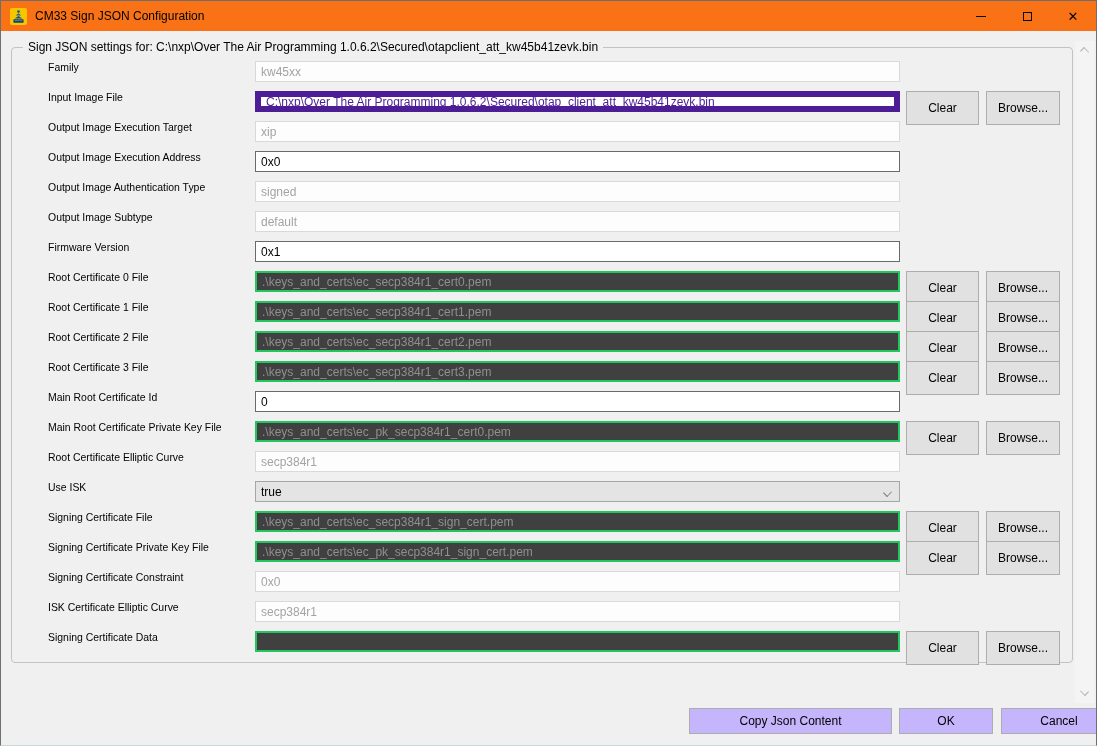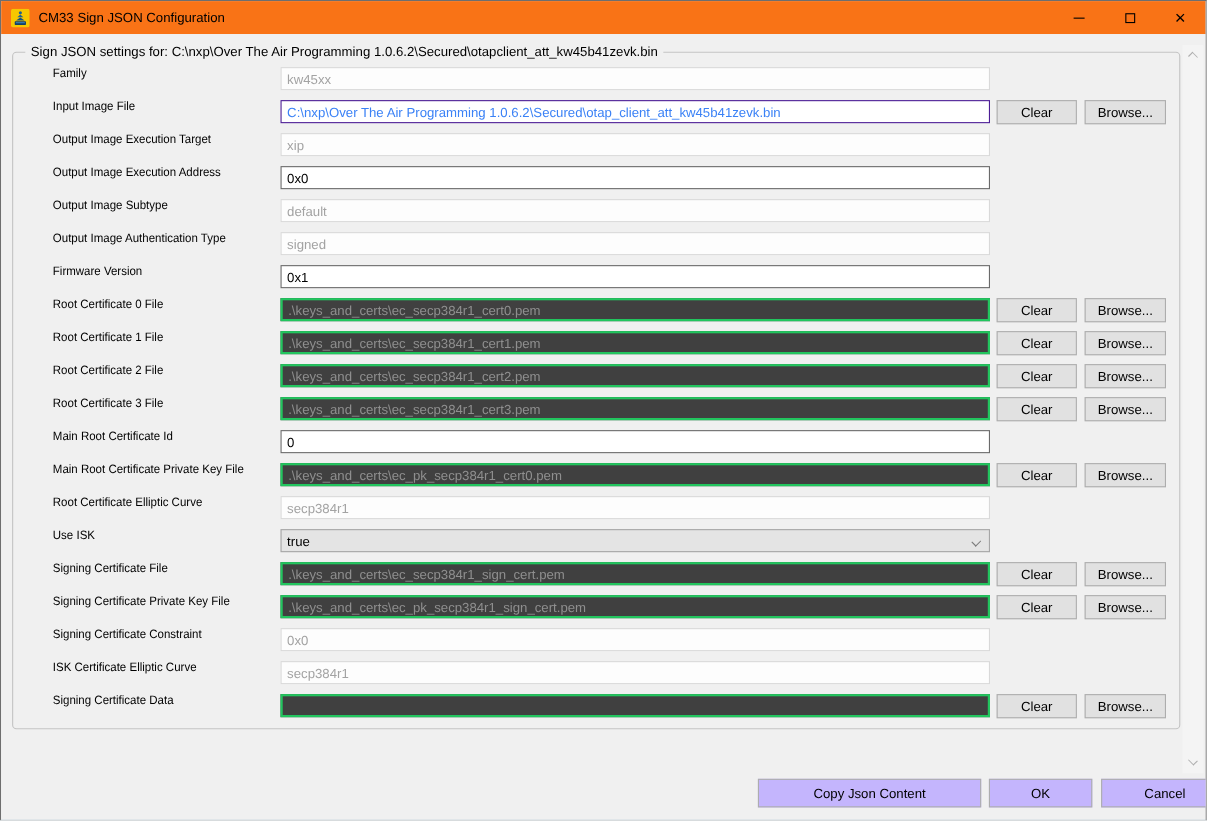--- a/index.html
+++ b/index.html
@@ -42,31 +42,31 @@
     font-size:11px; color:#000; white-space:nowrap;
     transform:scaleX(0.95); transform-origin:left center;
   }
   .field-wrap { width:645px; flex:0 0 auto; position:relative; }
   .field-wrap input {
     width:100%; height:21px; font-family:"Liberation Sans", sans-serif;
     font-size:12px; padding:0 5px; outline:none;
   }
   .row.readonly input    { border:1px solid #d9d9d9; background:#fdfdfd; color:#a3a3a3; }
   .row.path input        { border:2px solid #22c55e; background:#404040; color:#8f8f8f; }
-  .row.path-strong input { border:1px solid #4c1d95; background:#ffffff; color:#3b82f6; }
+  .row.path-strong input { border:6px solid #4c1d95; background:#ffffff; color:#4c1d95; }
   .row.edited input      { border:1px solid #6a6a6a; background:#ffffff; color:#000000; }
   .row.select input      { border:1px solid #a6a6a6; background:#e4e4e4; color:#000000; }
   .select-arrow {
     position:absolute; right:9px; top:8px; width:7px; height:7px;
     border-left:1px solid #7a7a7a; border-bottom:1px solid #7a7a7a;
     transform:rotate(-45deg) scaleY(0.8);
   }
   .row-buttons { display:flex; margin-left:6px; }
   .btn {
-    height:22px; background:#e1e1e1; border:1px solid #adadad;
+    height:34px; background:#e1e1e1; border:1px solid #adadad;
     font-family:"Liberation Sans", sans-serif; font-size:12px; color:#000;
     cursor:default;
   }
   .btn-clear { width:73px; }
   .btn-browse { width:74px; margin-left:7px; }
   
   .scrollbar {
     position:absolute; top:10px; right:2px; width:19px; height:662px;
     background:#f4f4f4;
   }
@@ -156,32 +156,32 @@
   <div class="row edited">
     <div class="label">Output Image Execution Address</div>
     <div class="field-wrap">
       <input type="text" readonly="" value="0x0" style="">
       
     </div>
 
   </div>
 
   <div class="row readonly">
+    <div class="label">Output Image Authentication Type</div>
+    <div class="field-wrap">
+      <input type="text" readonly="" value="signed" style="">
+      
+    </div>
+
+  </div>
+
+  <div class="row readonly">
     <div class="label">Output Image Subtype</div>
     <div class="field-wrap">
       <input type="text" readonly="" value="default" style="">
-      
-    </div>
-
-  </div>
-
-  <div class="row readonly">
-    <div class="label">Output Image Authentication Type</div>
-    <div class="field-wrap">
-      <input type="text" readonly="" value="signed" style="">
       
     </div>
 
   </div>
 
   <div class="row edited">
     <div class="label">Firmware Version</div>
     <div class="field-wrap">
       <input type="text" readonly="" value="0x1" style="">
       

